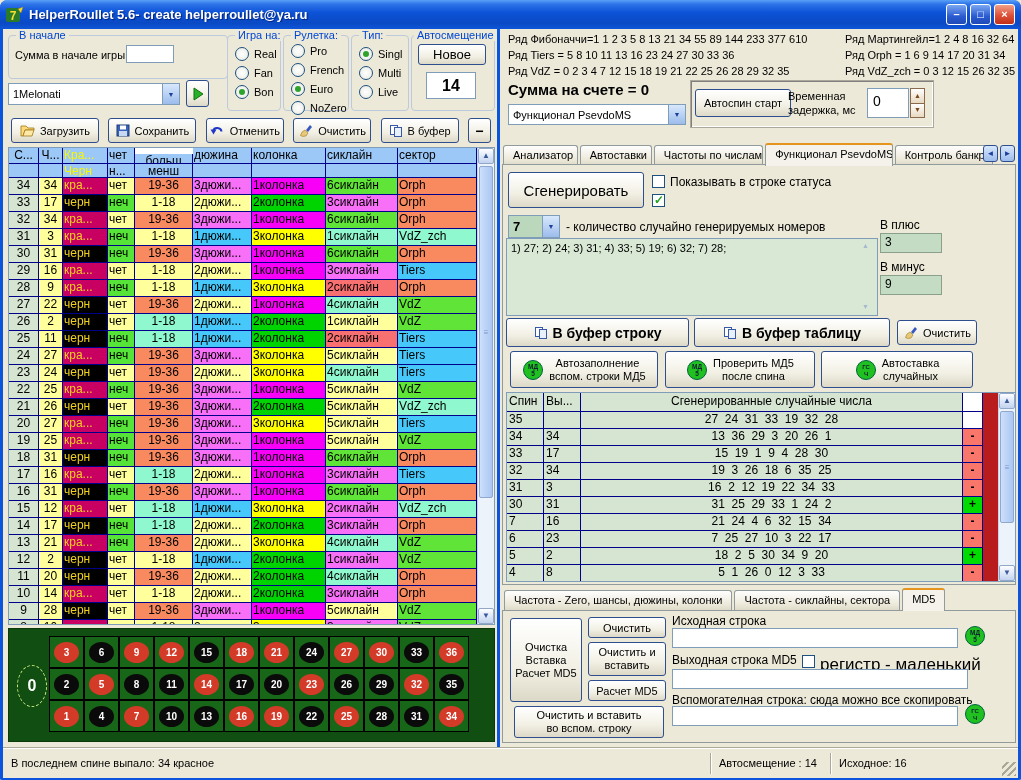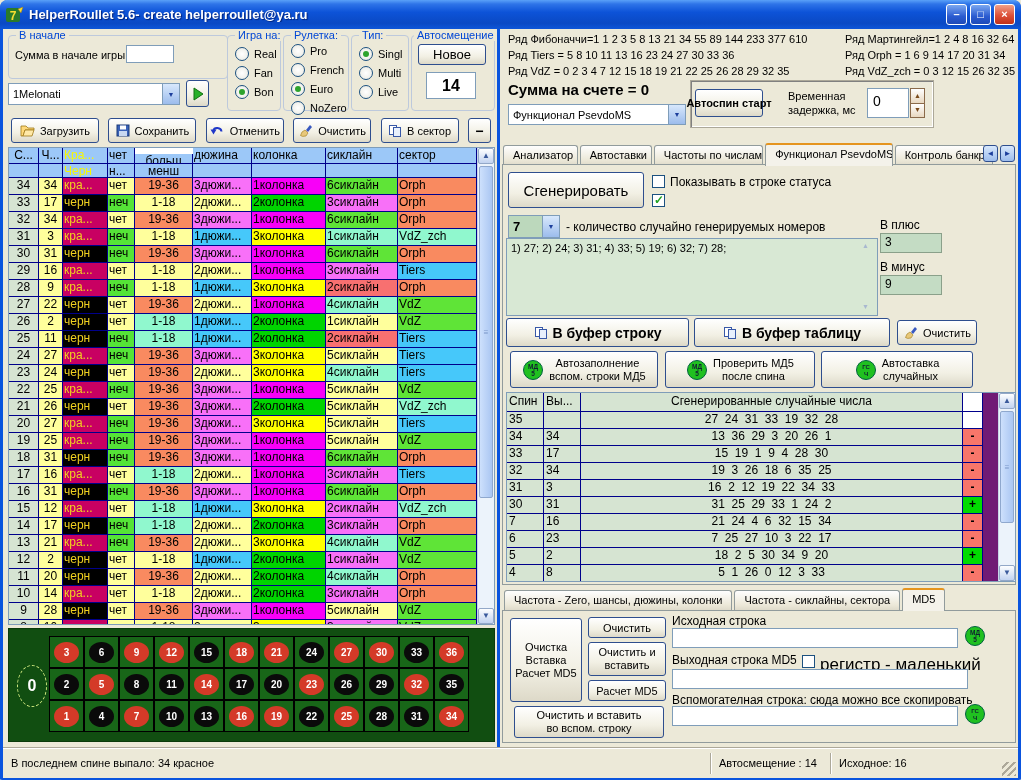--- a/index.html
+++ b/index.html
@@ -244,21 +244,21 @@
             </div>
             <div class="blab">Очистить</div>
           </div>
           <div class="btn" style="width: 78px; height: 25px;">
             <div class="icon">
               <svg width="14" height="13">
                 <rect x="1.5" y="1.5" width="7" height="9" fill="#fff" stroke="#3858A8"></rect>
                 <rect x="5.5" y="3.5" width="7" height="9" fill="#E8F0FC" stroke="#3858A8"></rect>
               </svg>
             </div>
-            <div class="blab">В сектор</div>
+            <div class="blab">В буфер</div>
           </div>
           <div class="btn" style="width: 23px; height: 25px;">
             <div class="blab" style="font-weight: bold; font-size: 14px;">−</div>
           </div>
         </div>
 
       <div class="mtable">
         <div class="mtrows">
             <div class="mtrow mth">
               <div class="mc cen" style="background: rgb(156, 200, 248);">С...</div>
@@ -720,21 +720,21 @@
           <div class="series-line">Ряд VdZ_zch = 0 3 12 15 26 32 35</div>
         </div>
 
       <div class="mlabel" style="left:8px;top:52px;font-size:15px;font-weight:bold;">Сумма на счете = 0</div>
       <div class="combo" style="position:absolute;left:8px;top:75px;width:178px;height:21px;">
         <span class="cval">Функционал PsevdoMS</span>
         <span class="ddbtn">▼</span>
       </div>
 
       <div style="position:absolute;left:190px;top:51px;width:242px;height:46px;border:1px solid #ACA899;box-shadow:inset 1px 1px 0 #808080, inset -1px -1px 0 #fff;">
-        <div class="btn" style="position:absolute;left:4px;top:8px;width:68px;height:28px;font-weight:bold;">
+        <div class="btn" style="position:absolute;left:4px;top:8px;width:96px;height:28px;">
           <span>Автоспин старт</span>
         </div>
         <div class="mlabel" style="left:97px;top:8px;width:76px;white-space:normal;line-height:14px;">Временная задержка, мс</div>
         <div class="field" style="position:absolute;left:176px;top:7px;width:42px;height:30px;font-size:14px;padding:4px 0 0 5px;">0</div>
         <div style="position:absolute;left:219px;top:7px;width:15px;height:30px;border:1px solid #8A6A4A;box-sizing:border-box;">
           <div style="height:14px;font-size:7px;text-align:center;color:#7A4A1A;border-bottom:1px solid #8A6A4A;line-height:13px;background:linear-gradient(#FFF,#E8D8C0);">▲</div>
           <div style="height:13px;font-size:7px;text-align:center;color:#7A4A1A;line-height:12px;background:linear-gradient(#FFF,#E8D8C0);">▼</div>
         </div>
       </div>
 
@@ -828,21 +828,21 @@
             <svg width="22" height="22">
               <circle cx="11" cy="11" r="9.5" fill="#20C020" stroke="#006040"></circle>
               <text x="11" y="10" font-size="6" text-anchor="middle" fill="#102030" font-weight="bold">ГС</text>
               <text x="11" y="16.5" font-size="6" text-anchor="middle" fill="#102030" font-weight="bold">Ч</text>
             </svg>
           </span>
         <span class="txt2">Автоставка
 случайных</span>
       </div>
 
-      <div style="position:absolute;left:6px;top:363px;width:510px;height:190px;border:1px solid #7F9DB9;box-sizing:border-box;background:#701a75;overflow:hidden;">
+      <div style="position:absolute;left:6px;top:363px;width:510px;height:190px;border:1px solid #7F9DB9;box-sizing:border-box;background:#b91c1c;overflow:hidden;">
         <div style="position:absolute;left:0;top:0;width:477px;">
             <div class="strow sthead">
               <div>Спин</div>
               <div>Вы...</div>
               <div class="num">Сгенерированные случайные числа</div>
               <div class="res" style="background: rgb(255, 255, 255);"></div>
             </div>
             <div class="strow">
               <div>35</div>
               <div></div>

